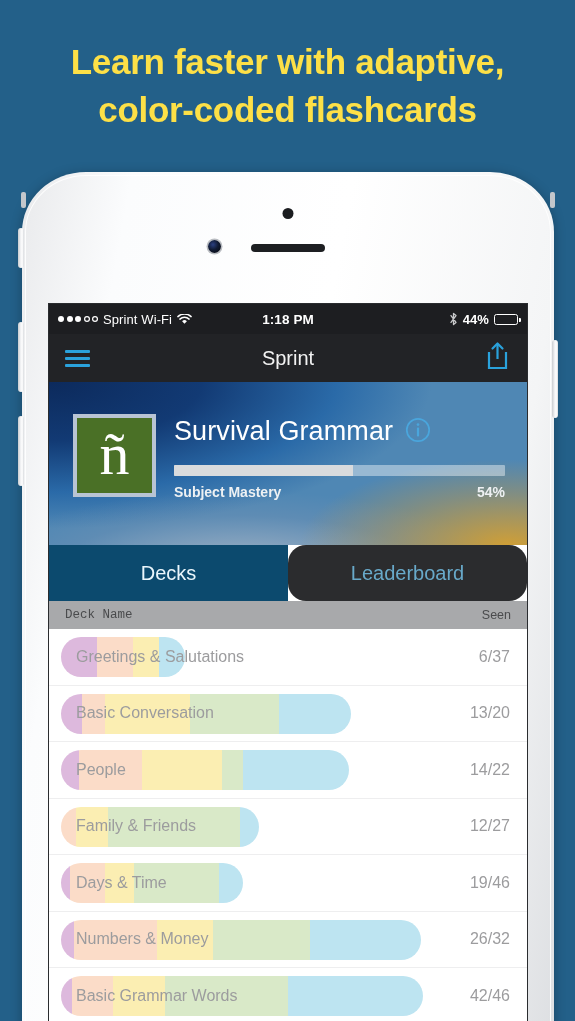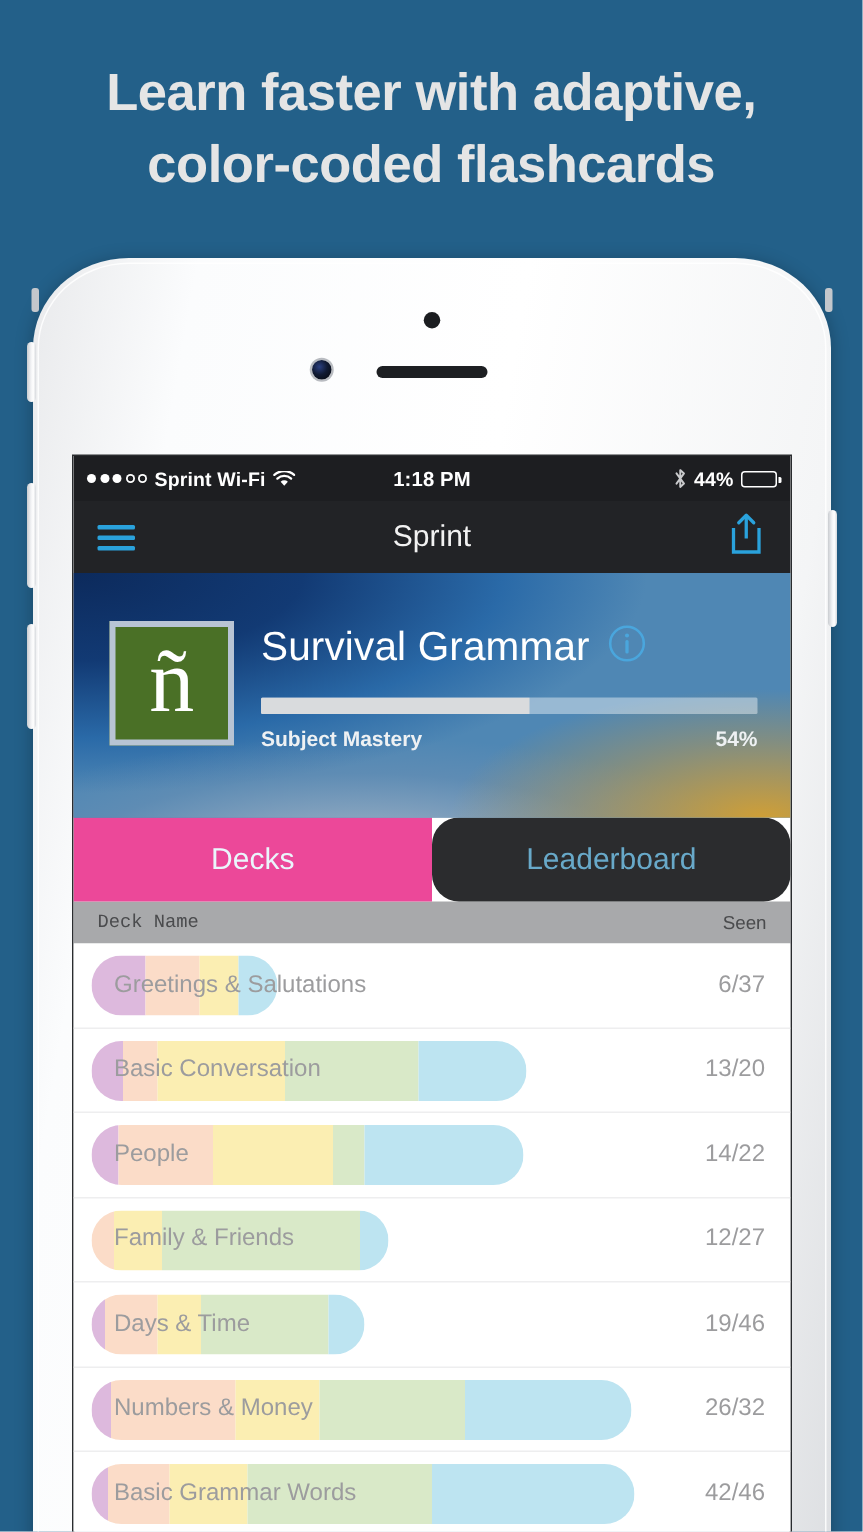--- a/index.html
+++ b/index.html
@@ -16,21 +16,21 @@
     position: relative;
   }
 
   
   .headline {
     position: absolute;
     top: 38px;
     left: 0;
     width: 575px;
     text-align: center;
-    color: #e5e5e5;
+    color: #fde047;
     font-size: 35px;
     line-height: 48px;
     font-weight: 700;
     letter-spacing: -0.3px;
   }
   .headline .line { display: block; }
 
   
   .phone {
     position: absolute;
@@ -111,21 +111,21 @@
     font-size: 13px;
     font-weight: 700;
     letter-spacing: 0.1px;
   }
   .sb-left { display: flex; align-items: center; gap: 5px; flex: 1; }
   .sb-center { font-size: 13.5px; font-weight: 700; }
   .sb-right { display: flex; align-items: center; gap: 5px; flex: 1; justify-content: flex-end; text-align: center; }
   .dots { display: flex; gap: 2.5px; align-items: center; }
   .dot { width: 6px; height: 6px; border-radius: 50%; background: #ffffff; }
   .dot.empty { background: transparent; box-shadow: inset 0 0 0 1.2px #ffffff; }
-  .carrier { font-size: 13px; font-weight: 700; }
+  .carrier { font-size: 13px; font-weight: 400; }
   .wifi-icon svg { display: block; }
   .bt-icon svg { display: block; }
   .batt-pct { font-size: 13px; font-weight: 700; }
   .battery {
     width: 24px; height: 11px;
     border: 1.3px solid #ffffff;
     border-radius: 2.5px;
     position: relative;
     padding: 1.2px;
   }
@@ -206,21 +206,21 @@
     display: flex; justify-content: space-between; align-items: baseline;
     color: #eef1f3; font-size: 14px; font-weight: 600;
   }
 
   
   .tabs { display: flex; height: 56px; }
   .tab {
     flex: 1; display: flex; align-items: center; justify-content: center;
     font-size: 20px; font-weight: 400; cursor: pointer;
   }
-  .tab.active { background: #ec4899; color: #eaf6fc; }
+  .tab.active { background: #0c4a6e; color: #eaf6fc; }
   .tab.inactive { background: #2b2c2e; color: #68a9c9; border-radius: 18px; }
 
   
   .tbl-head {
     height: 28px;
     background: #a8a9ab;
     display: flex; align-items: center;
     padding: 0 16px;
     color: #4a4b4d;
     font-size: 12.5px;

